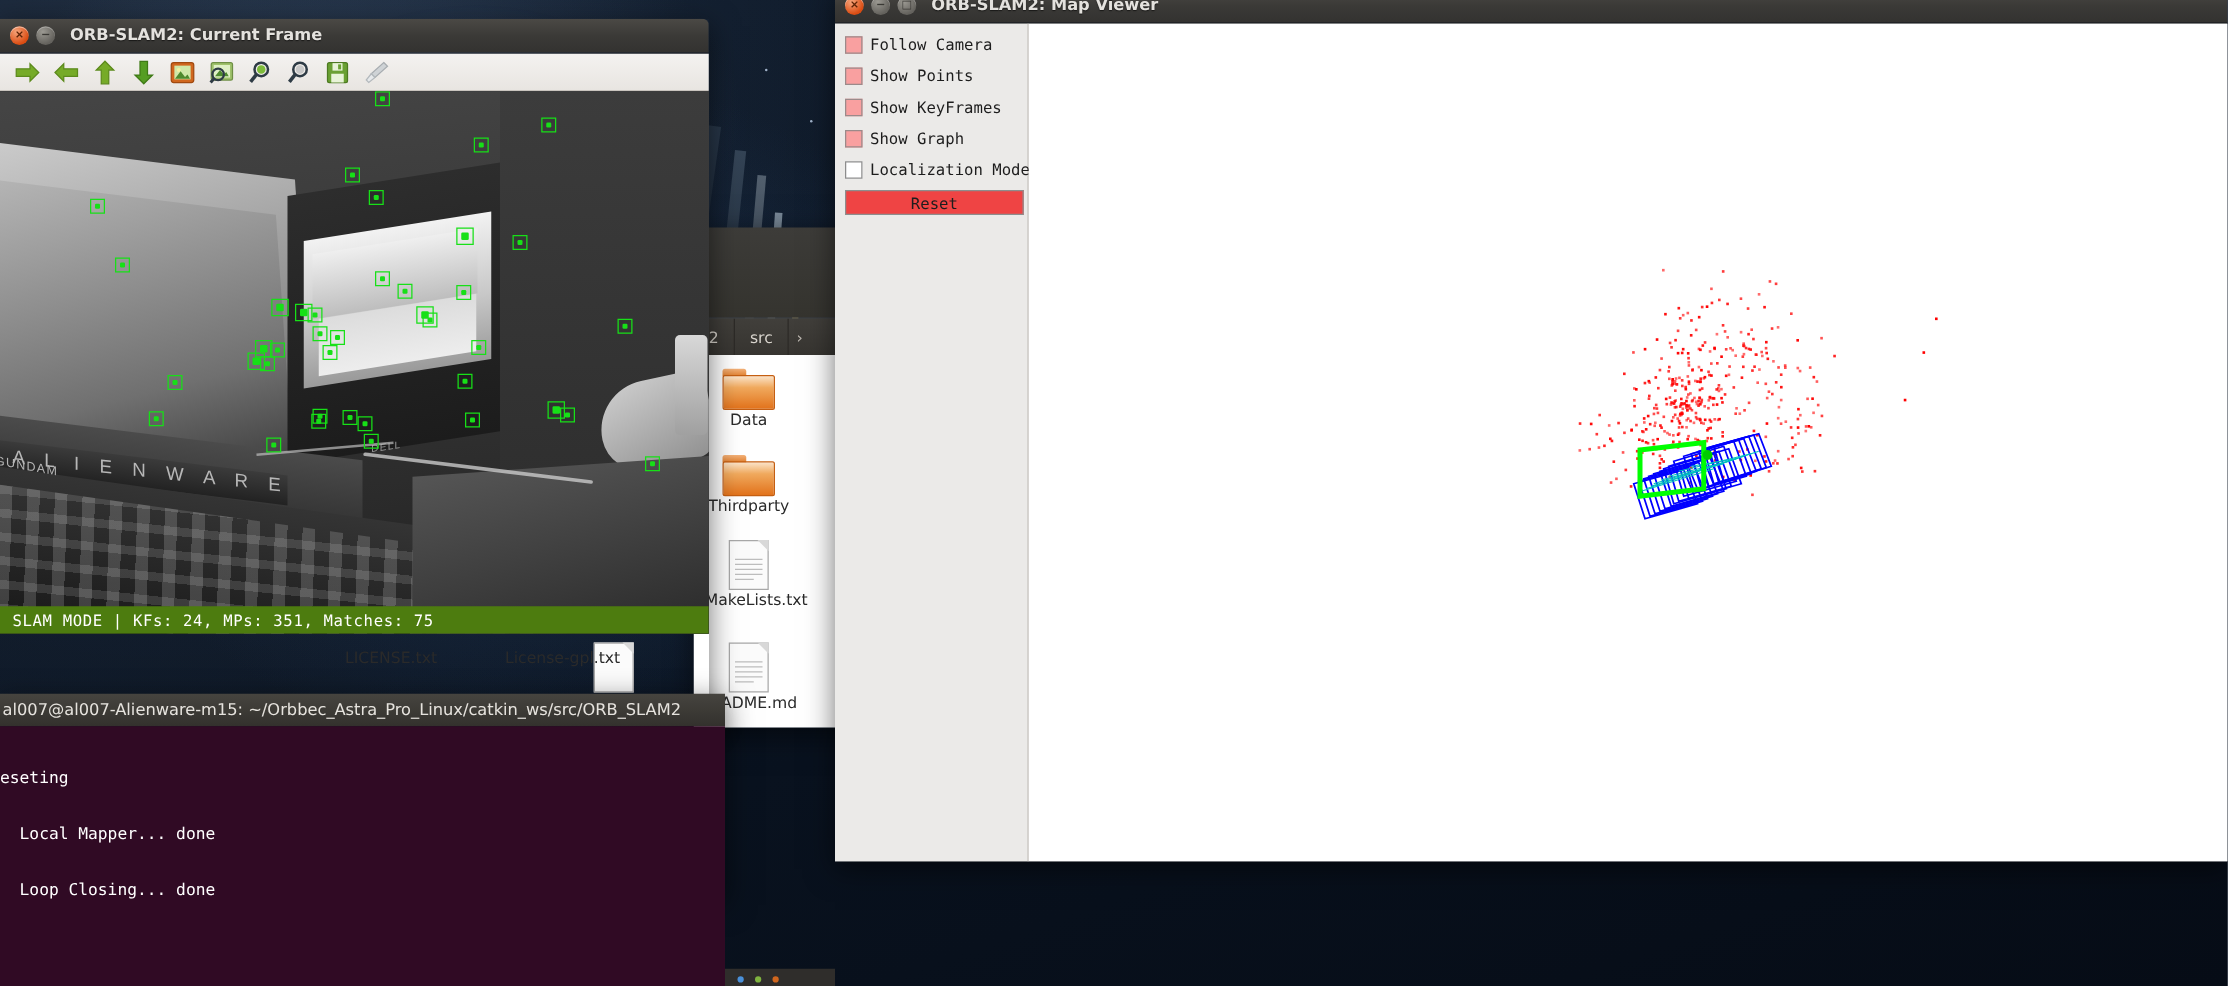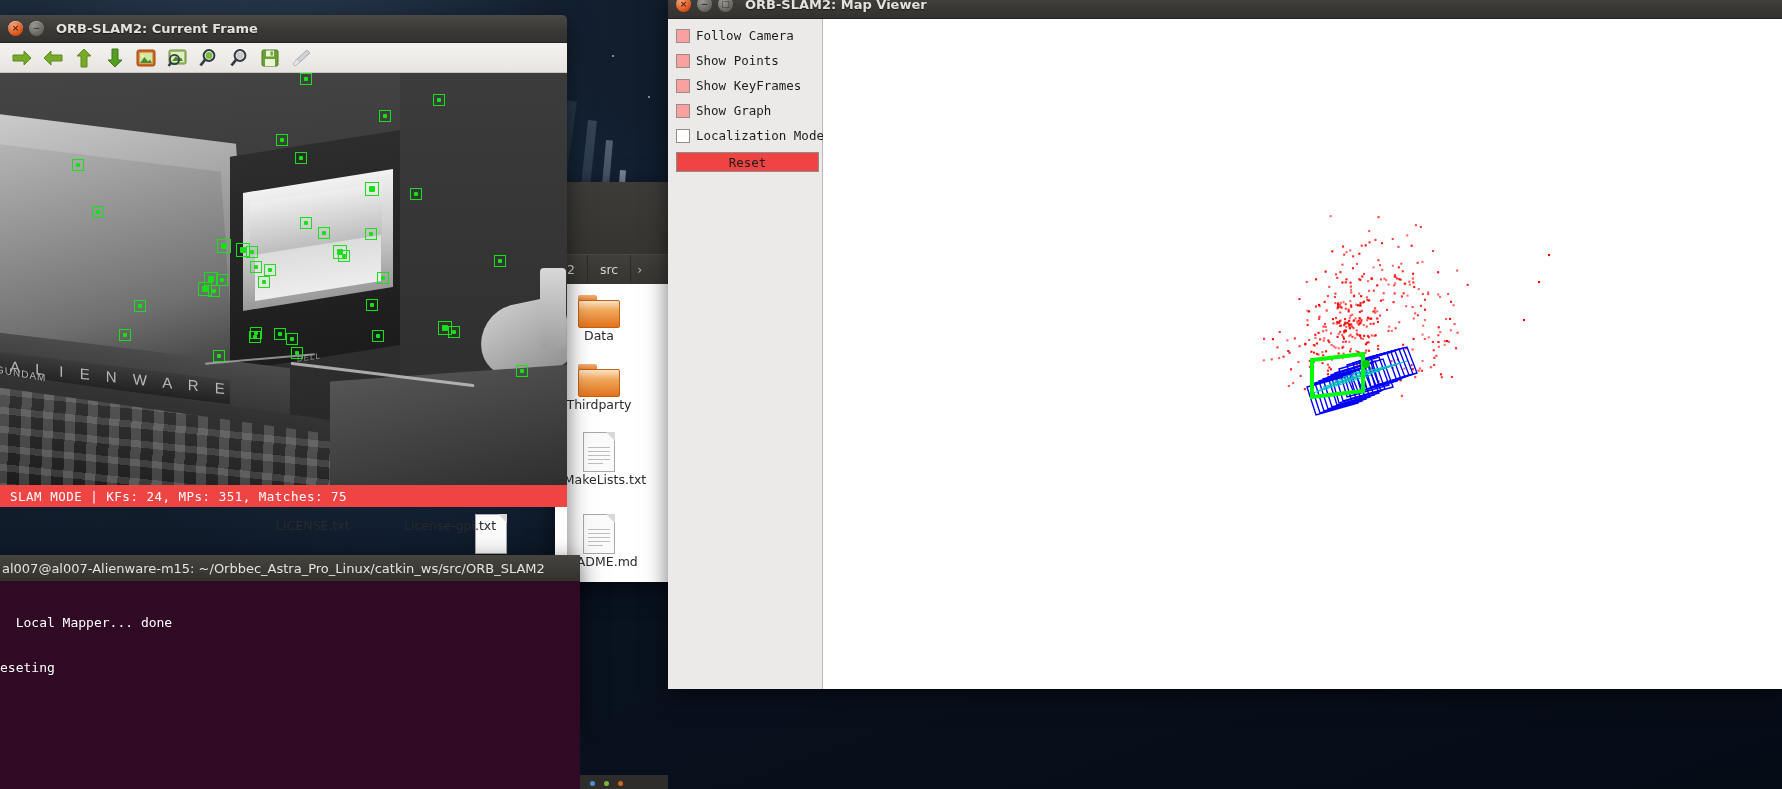--- a/index.html
+++ b/index.html
@@ -61,21 +61,21 @@
   
   .scene { position:absolute; inset:0;
     background:
       linear-gradient(110deg, rgba(255,255,255,.0) 0%, rgba(255,255,255,.05) 100%),
       linear-gradient(180deg,#3a3a3a 0%, #343434 40%, #262626 100%);
   }
   .sc { position:absolute; }
   .feat { position:absolute; border:1.5px solid #17e017; box-sizing:border-box; }
   .feat::after { content:""; position:absolute; inset:3px; background:#17e017; border-radius:1px; }
 
-  .slambar { position:absolute; left:0; right:0; bottom:0; height:22px; background:#ef4444;
+  .slambar { position:absolute; left:0; right:0; bottom:0; height:22px; background:#4d7c0f;
              color:#fff; font-family:"DejaVu Sans Mono", monospace; font-size:12.5px;
              display:flex; align-items:center; padding-left:10px; letter-spacing:.5px; }
   .pixbar { height:20px; background:#f2f1ef; border-top:1px solid #cfcac4;
             font-family:"DejaVu Sans", sans-serif; font-size:12px; color:#2b2b2b;
             display:flex; align-items:center; padding-left:8px; gap:0px; }
   .pixbar .sep { color:#2b2b2b; }
   .cR { color:#d00000; } .cG { color:#00a000; } .cB { color:#0000d8; }
 
   
   #mapWin { left:668px; top:-9px; width:1114px; height:698px; }
@@ -857,22 +857,23 @@
       </div>
     </div>
 
   </div>
 
   <div class="win" id="termWin">
     <div class="term-title">
       <span>al007@al007-Alienware-m15: ~/Orbbec_Astra_Pro_Linux/catkin_ws/src/ORB_SLAM2</span>
     </div>
     <div class="term-body">
+      <div>eseting</div>
       <div>  Local Mapper... done</div>
-      <div>eseting</div>
+      <div>  Loop Closing... done</div>
       
       
       
       
       
     </div>
   </div>
 
   <div class="tasksliver">
     <span class="dot" style="left:10px;background:#4a90d9;"></span>

